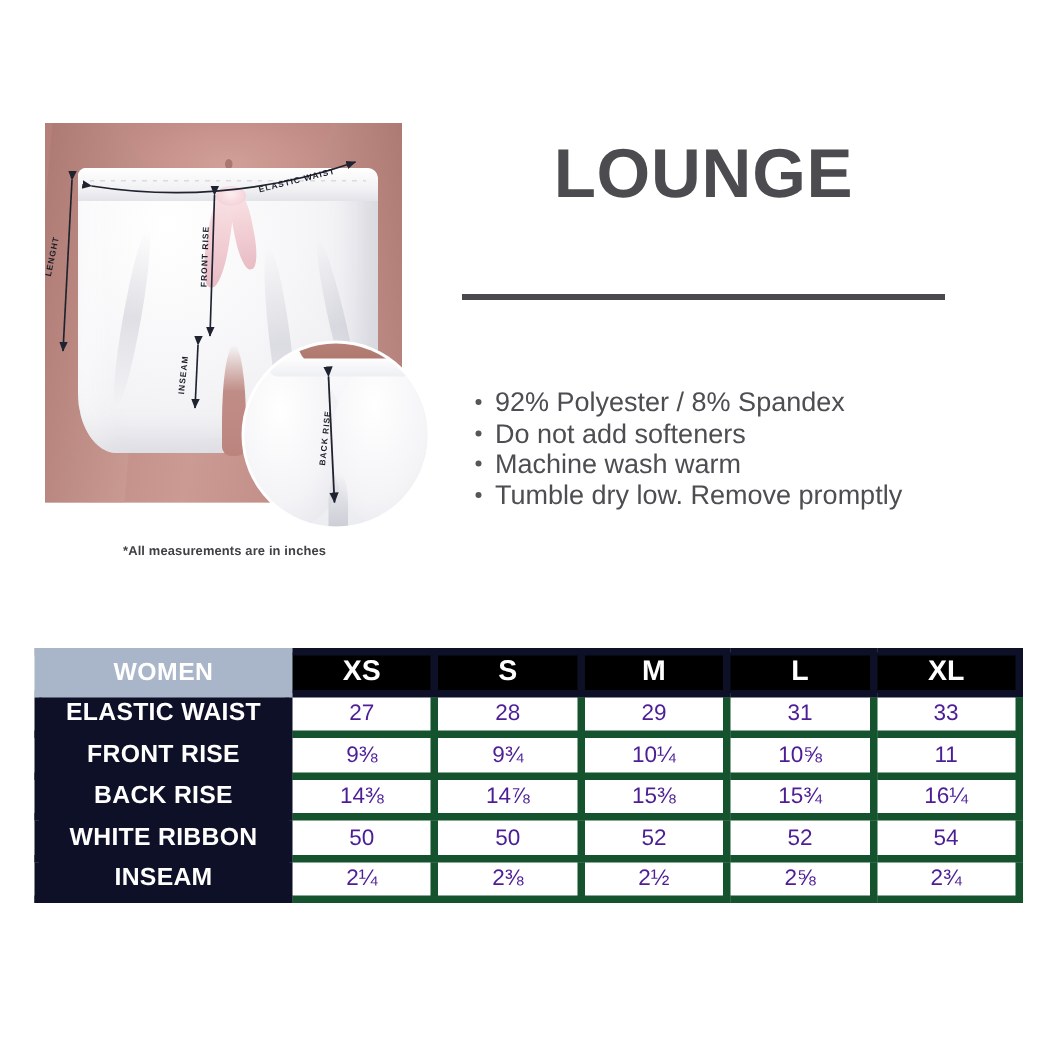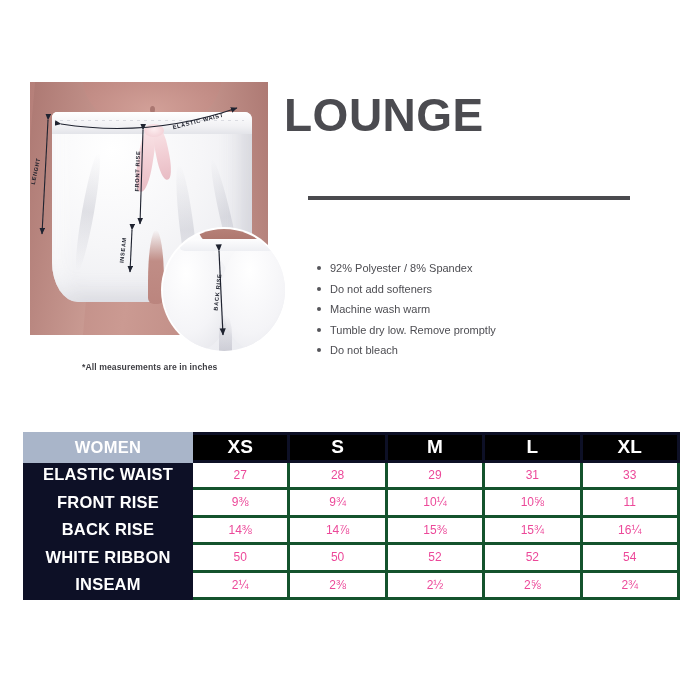--- a/index.html
+++ b/index.html
@@ -168,23 +168,23 @@
     position: absolute;
     left: 56px; bottom: -4px;
     width: 13px; height: 40px;
     background: linear-gradient(180deg, rgba(190,190,200,0), rgba(160,160,175,.45));
     border-radius: 50% 50% 4px 4px;
   }
 
   
   .title-wrap {
     position: absolute;
-    left: 284px; top: 92px;
+    left: 300px; top: 92px;
     width: 338px;
-    text-align: left;
+    text-align: center;
   }
   .title-line {
     font-size: 46px;
     line-height: 47px;
     font-weight: 700;
     color: #4b4b50;
     letter-spacing: .5px;
   }
   .divider {
     position: absolute;
@@ -204,21 +204,21 @@
   }
   .care-list {
     position: absolute;
     left: 316px; top: 258px;
     width: 330px;
     list-style: none;
   }
   .care-list li {
     position: relative;
     padding-left: 14px;
-    font-size: 11px;
+    font-size: 18px;
     line-height: 20.6px;
     color: #4d4d52;
     white-space: nowrap;
   }
   .care-list li:before {
     content: "";
     position: absolute;
     left: 1px; top: 8px;
     width: 4px; height: 4px;
     border-radius: 50%;
@@ -243,21 +243,21 @@
     border-collapse: collapse;
     table-layout: fixed;
   }
   .chart col.c-label { width: 167px; }
   .chart col.c-size  { width: 97.4px; }
 
   .chart th, .chart td {
     height: 27.5px;
     text-align: center;
     vertical-align: middle;
-    border: 3px solid #14532d;
+    border: 5px solid #14532d;
   }
   .chart th.h-women {
     background: #a9b5c9;
     color: #ffffff;
     font-size: 16.5px;
     font-weight: 700;
     letter-spacing: .3px;
     border-color: #a9b5c9;
   }
   .chart th.h-size {
@@ -270,22 +270,22 @@
   .chart td.row-label {
     background: #0d1026;
     color: #ffffff;
     font-size: 16.5px;
     font-weight: 700;
     letter-spacing: .2px;
     border-color: #0d1026;
   }
   .chart td.val {
     background: #ffffff;
-    color: #ec4899;
-    font-size: 12px;
+    color: #4c1d95;
+    font-size: 15px;
     font-weight: 400;
   }
 </style>
 </head>
 <body>
 
 <div id="sheet">
 
   <div class="photo-block">
     <div class="photo-bg"></div>
@@ -343,21 +343,20 @@
   <div class="title-wrap">
     <div class="title-line">LOUNGE</div>
   </div>
   <div class="divider"></div>
 
   <ul class="care-list">
     <li>92% Polyester / 8% Spandex</li>
     <li>Do not add softeners</li>
     <li>Machine wash warm</li>
     <li>Tumble dry low. Remove promptly</li>
-    <li>Do not bleach</li>
   </ul>
 
   <div class="footnote">*All measurements are in inches</div>
 
   <table class="chart">
     <colgroup>
       <col class="c-label">
         <col class="c-size">
         <col class="c-size">
       <col class="c-size">

